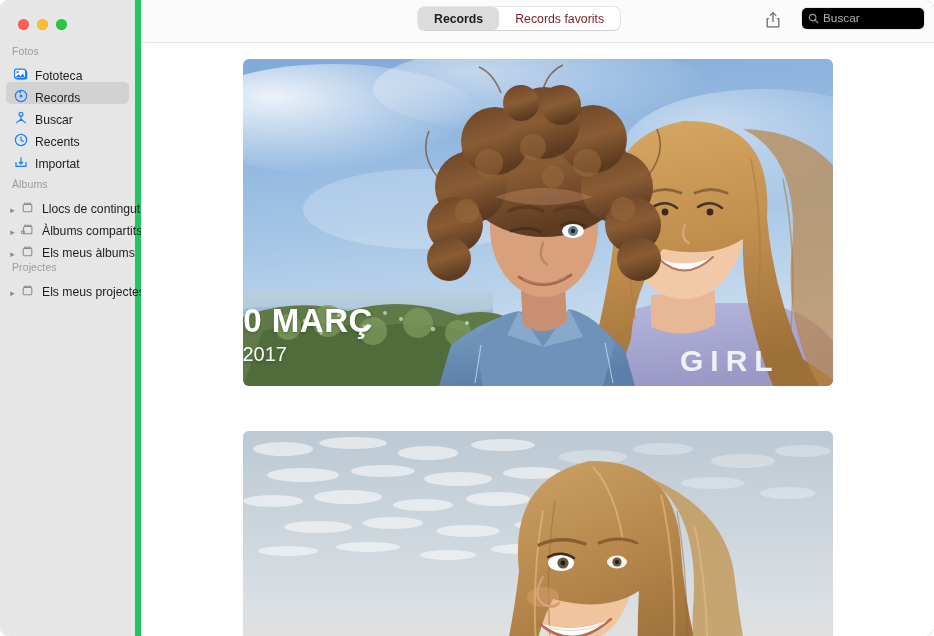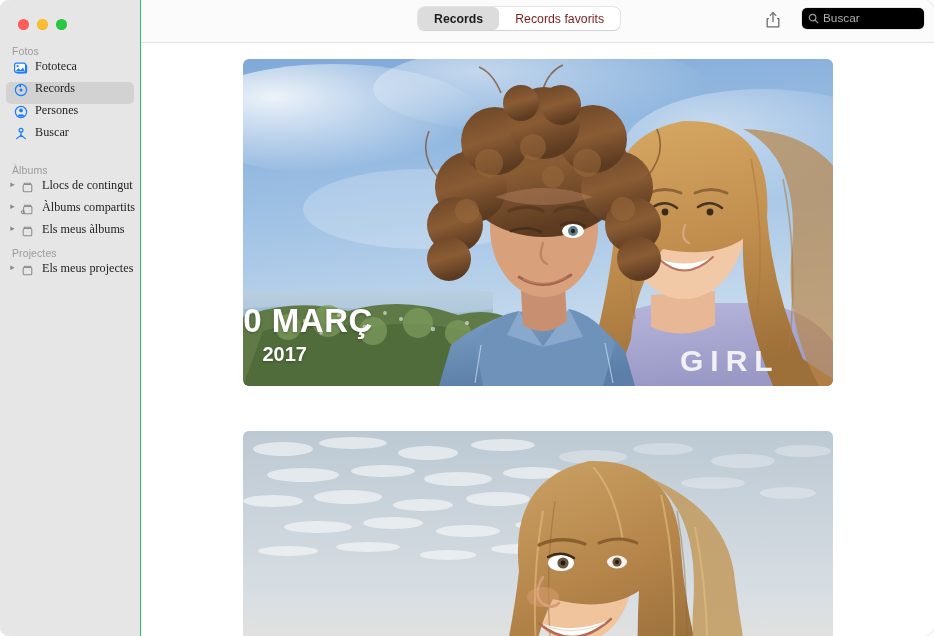--- a/index.html
+++ b/index.html
@@ -27,21 +27,21 @@
   }
 
   
   .sidebar {
     width: 141px;
     height: 100%;
     background: #e6e6e6;
     flex: 0 0 141px;
     position: relative;
     box-sizing: border-box;
-    border-right: 1px solid #22c55e;
+    border-right: 6px solid #22c55e;
   }
 
   .traffic-lights {
     display: flex;
     align-items: center;
     gap: 8px;
     padding: 15px 0 0 18px;
     height: 18px;
   }
   .tl {
@@ -55,35 +55,34 @@
   .tl-max    { background: #28c840; box-shadow: inset 0 0 0 0.5px rgba(0,0,0,0.07); }
 
   .sb-section-title {
     font-size: 10.5px;
     color: #9b9b9b;
     padding: 0 0 3px 12px;
     font-weight: 400;
     letter-spacing: 0.1px;
   }
   .sb-group { margin-top: 12px; }
-  .sb-group.albums { margin-top: 16px; }
+  .sb-group.albums { margin-top: 8px; }
   .sb-group.projectes { margin-top: 2px; }
 
   .sb-item {
     display: flex;
-    align-items: flex-start;
+    align-items: flex-end;
     height: 22px;
     margin: 0 6px;
     padding-left: 6px;
     border-radius: 5px;
     font-size: 12.2px;
     color: #1d1d1f;
     position: relative;
     white-space: nowrap;
-    font-family: Liberation Serif, serif;
   }
   .sb-item.selected {
     background: #d2d2d2;
   }
   .sb-icon {
     width: 17px;
     height: 16px;
     margin-right: 6px;
     flex: 0 0 17px;
     display: flex;
@@ -223,24 +222,23 @@
   .mc-date {
     font-size: 33px;
     font-weight: 700;
     letter-spacing: 0.5px;
     line-height: 1;
     margin-left: -18px;
     white-space: nowrap;
   }
   .mc-year {
     font-size: 20px;
-    font-weight: 700;
+    font-weight: 400;
     line-height: 1;
     margin-top: 7px;
-    margin-left: 20px;
   }
 
   
   .scene { display: block; width: 100%; height: 100%; }
 </style>
 </head>
 <body>
 
 <div class="window">
 
@@ -271,44 +269,52 @@
         <span class="sb-icon">
           <svg width="14" height="14" viewBox="0 0 14 14">
             <circle cx="7" cy="7" r="5.6" fill="none" stroke="#1a7dfb" stroke-width="1.2"></circle>
             <circle cx="7" cy="7" r="1.5" fill="#1a7dfb"></circle>
             <path d="M7 1.4 L4.4 3.2 L7 4.6 Z" fill="#1a7dfb"></path>
           </svg>
         </span>
         <span class="sb-label">Records</span>
       </div>
 
-      <div class="sb-item">
-        <span class="sb-icon">
-          <svg width="14" height="14" viewBox="0 0 14 14">
-            <circle cx="7" cy="7" r="5.6" fill="none" stroke="#1a7dfb" stroke-width="1.2"></circle>
-            <circle cx="7" cy="5.4" r="1.85" fill="#1a7dfb"></circle>
-            <path d="M3.3 11.4 a3.9 3.3 0 0 1 7.4 0 Z" fill="#1a7dfb"></path>
-          </svg>
-        </span>
-        <span class="sb-label">Persones</span>
-      </div>
 
       <div class="sb-item">
         <span class="sb-icon">
           <svg width="14" height="14" viewBox="0 0 14 14">
             <circle cx="7" cy="3.2" r="1.9" fill="none" stroke="#1a7dfb" stroke-width="1.2"></circle>
             <path d="M7 5.1 L7 8.2" stroke="#1a7dfb" stroke-width="1.2" stroke-linecap="round"></path>
             <path d="M2.6 11.6 L7 8.2 L11.4 11.6" fill="none" stroke="#1a7dfb" stroke-width="1.2" stroke-linecap="round" stroke-linejoin="round"></path>
           </svg>
         </span>
         <span class="sb-label">Buscar</span>
       </div>
 
 
-
+      <div class="sb-item">
+        <span class="sb-icon">
+          <svg width="14" height="14" viewBox="0 0 14 14">
+            <circle cx="7" cy="7" r="5.6" fill="none" stroke="#1a7dfb" stroke-width="1.2"></circle>
+            <path d="M7 4 L7 7.2 L9.3 8.6" fill="none" stroke="#1a7dfb" stroke-width="1.2" stroke-linecap="round" stroke-linejoin="round"></path>
+          </svg>
+        </span>
+        <span class="sb-label">Recents</span>
+      </div>
+
+      <div class="sb-item">
+        <span class="sb-icon">
+          <svg width="14" height="14" viewBox="0 0 14 14">
+            <path d="M4 1.8 L4 8 M4 8 L2.3 6.2 M4 8 L5.7 6.2" fill="none" stroke="#1a7dfb" stroke-width="1.2" stroke-linecap="round" stroke-linejoin="round" transform="translate(3 1)"></path>
+            <path d="M2 7.6 L2 11.4 L12 11.4 L12 7.6" fill="none" stroke="#1a7dfb" stroke-width="1.2" stroke-linecap="round" stroke-linejoin="round"></path>
+          </svg>
+        </span>
+        <span class="sb-label">Importat</span>
+      </div>
     </div>
 
     <div class="sb-group albums">
       <div class="sb-section-title">Àlbums</div>
 
       <div class="sb-item has-chevron">
         <span class="sb-chevron">▸</span>
         <span class="sb-icon">
           <svg width="13" height="13" viewBox="0 0 13 13">
             <path d="M3.3 2.2 L9.7 2.2 L9.7 3.4 L3.3 3.4 Z" fill="none" stroke="#8a8a8a" stroke-width="1.05" stroke-linejoin="round"></path>

